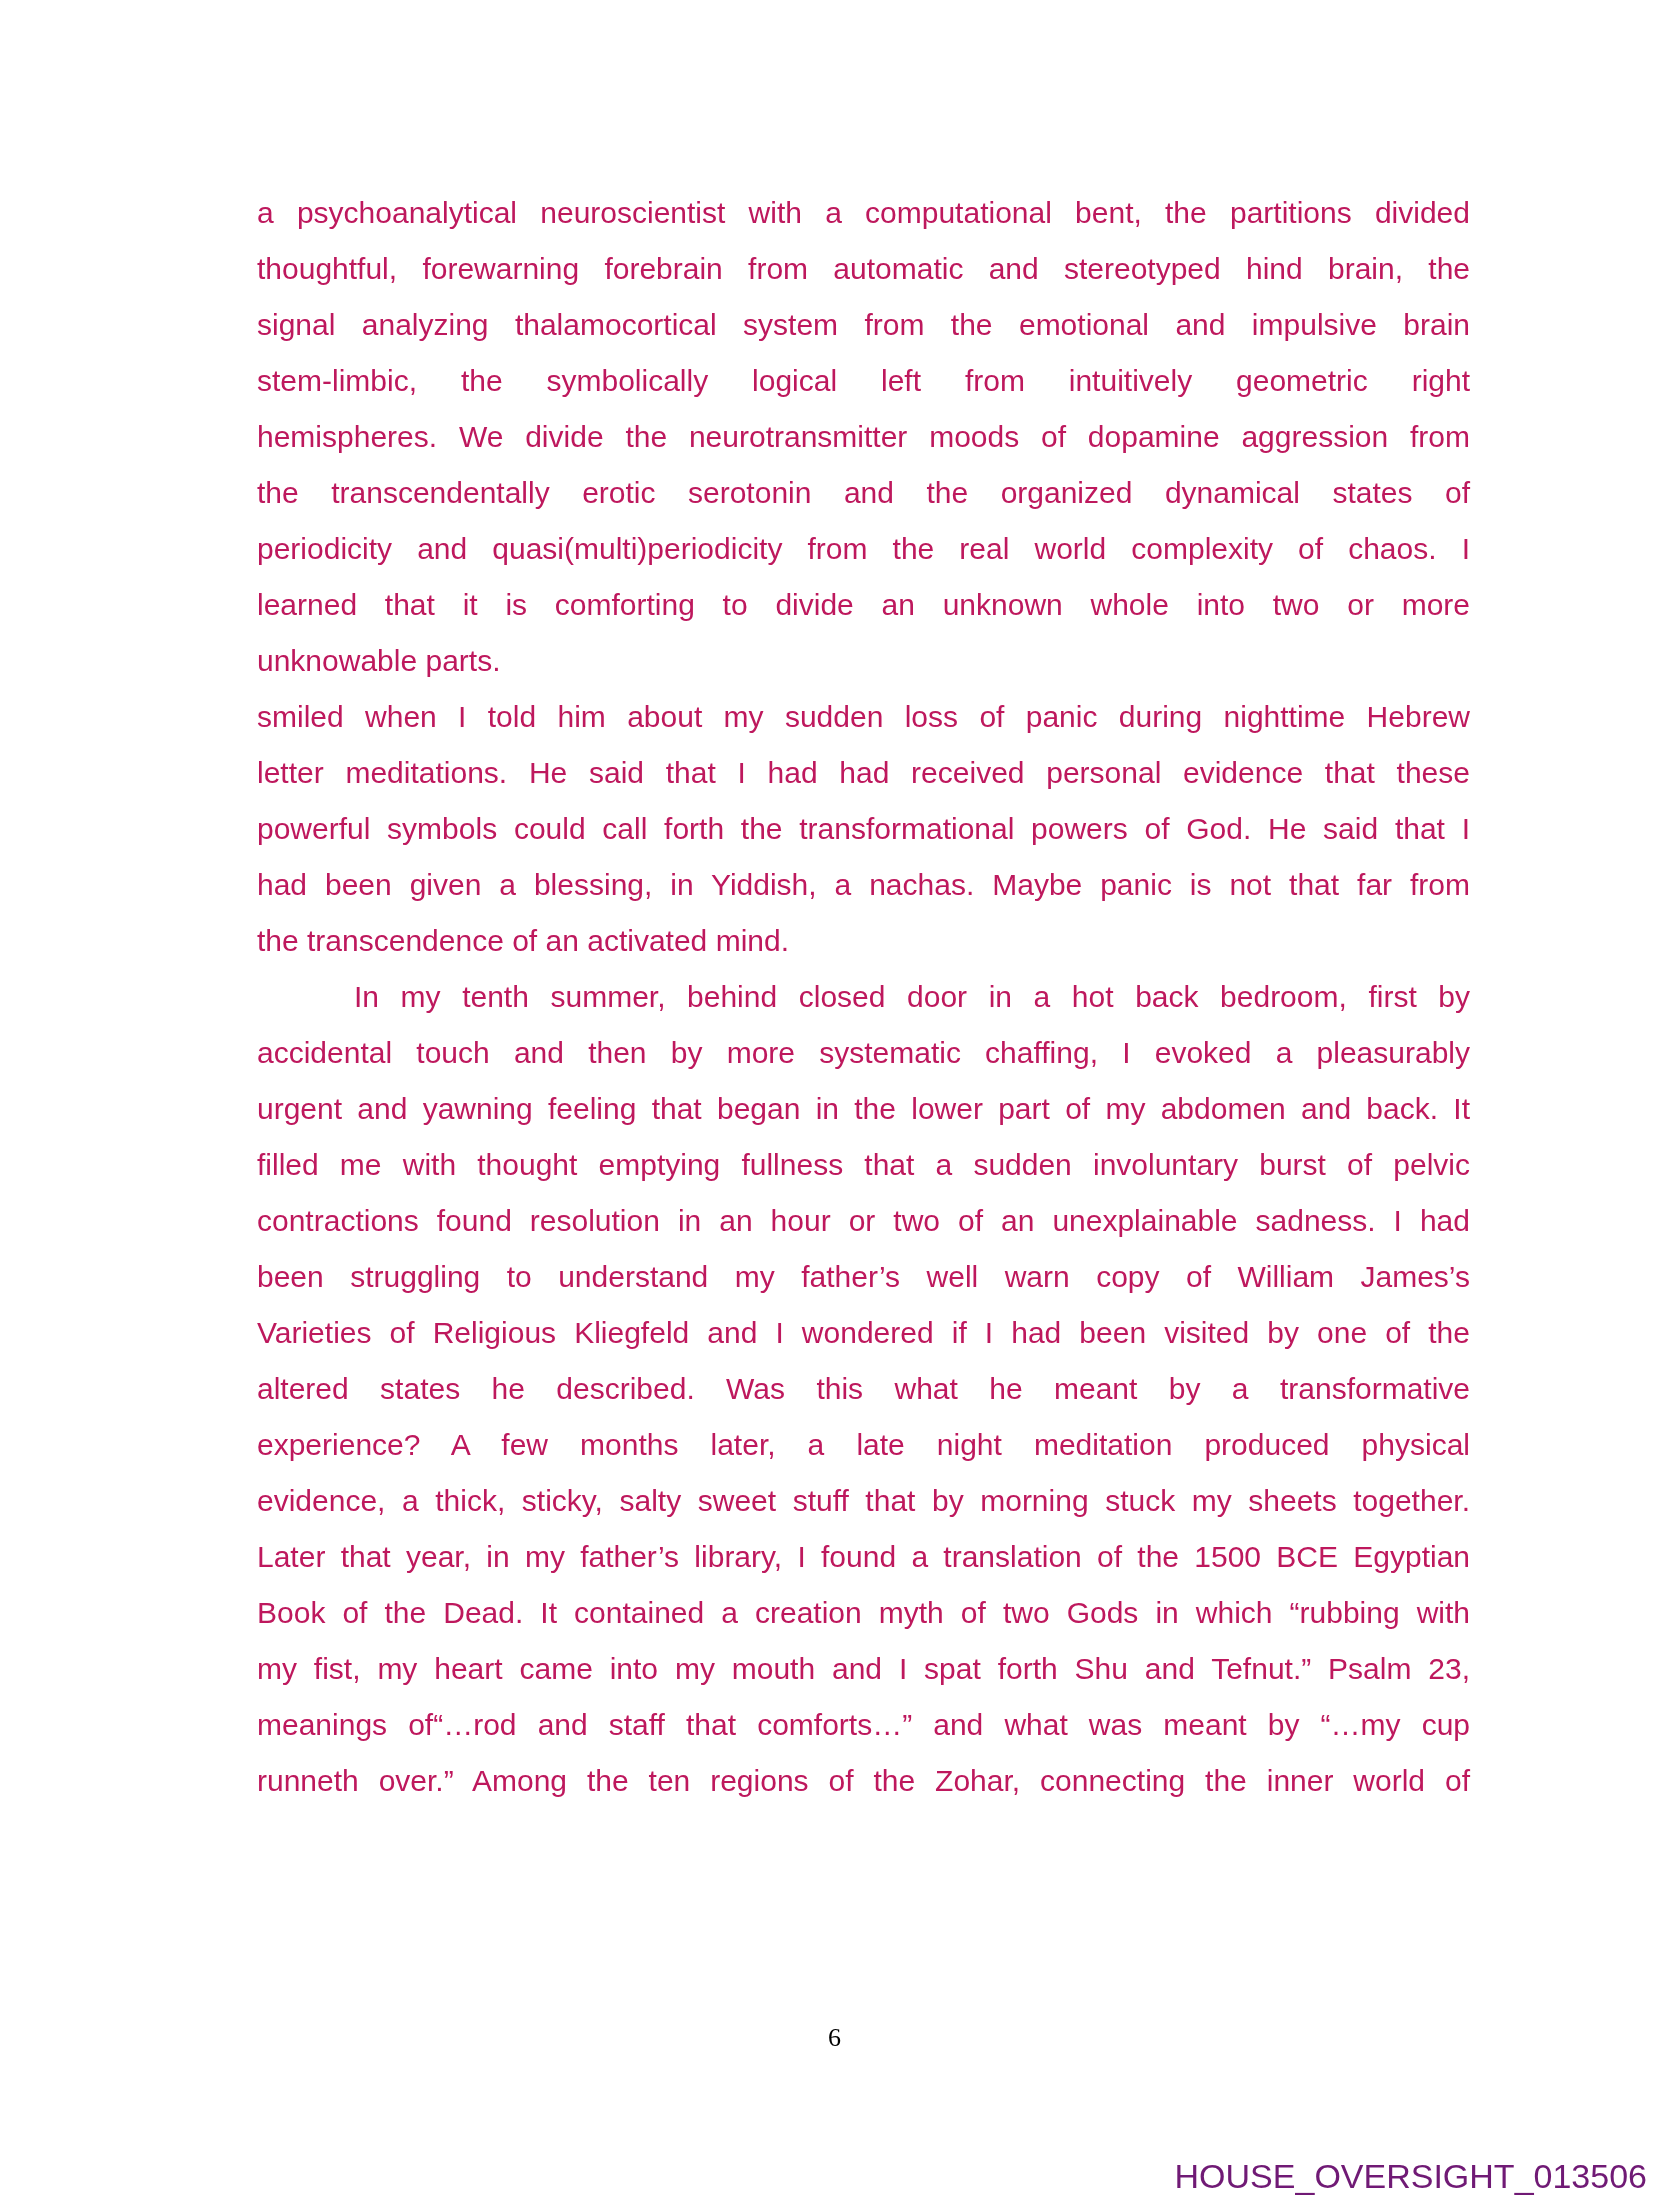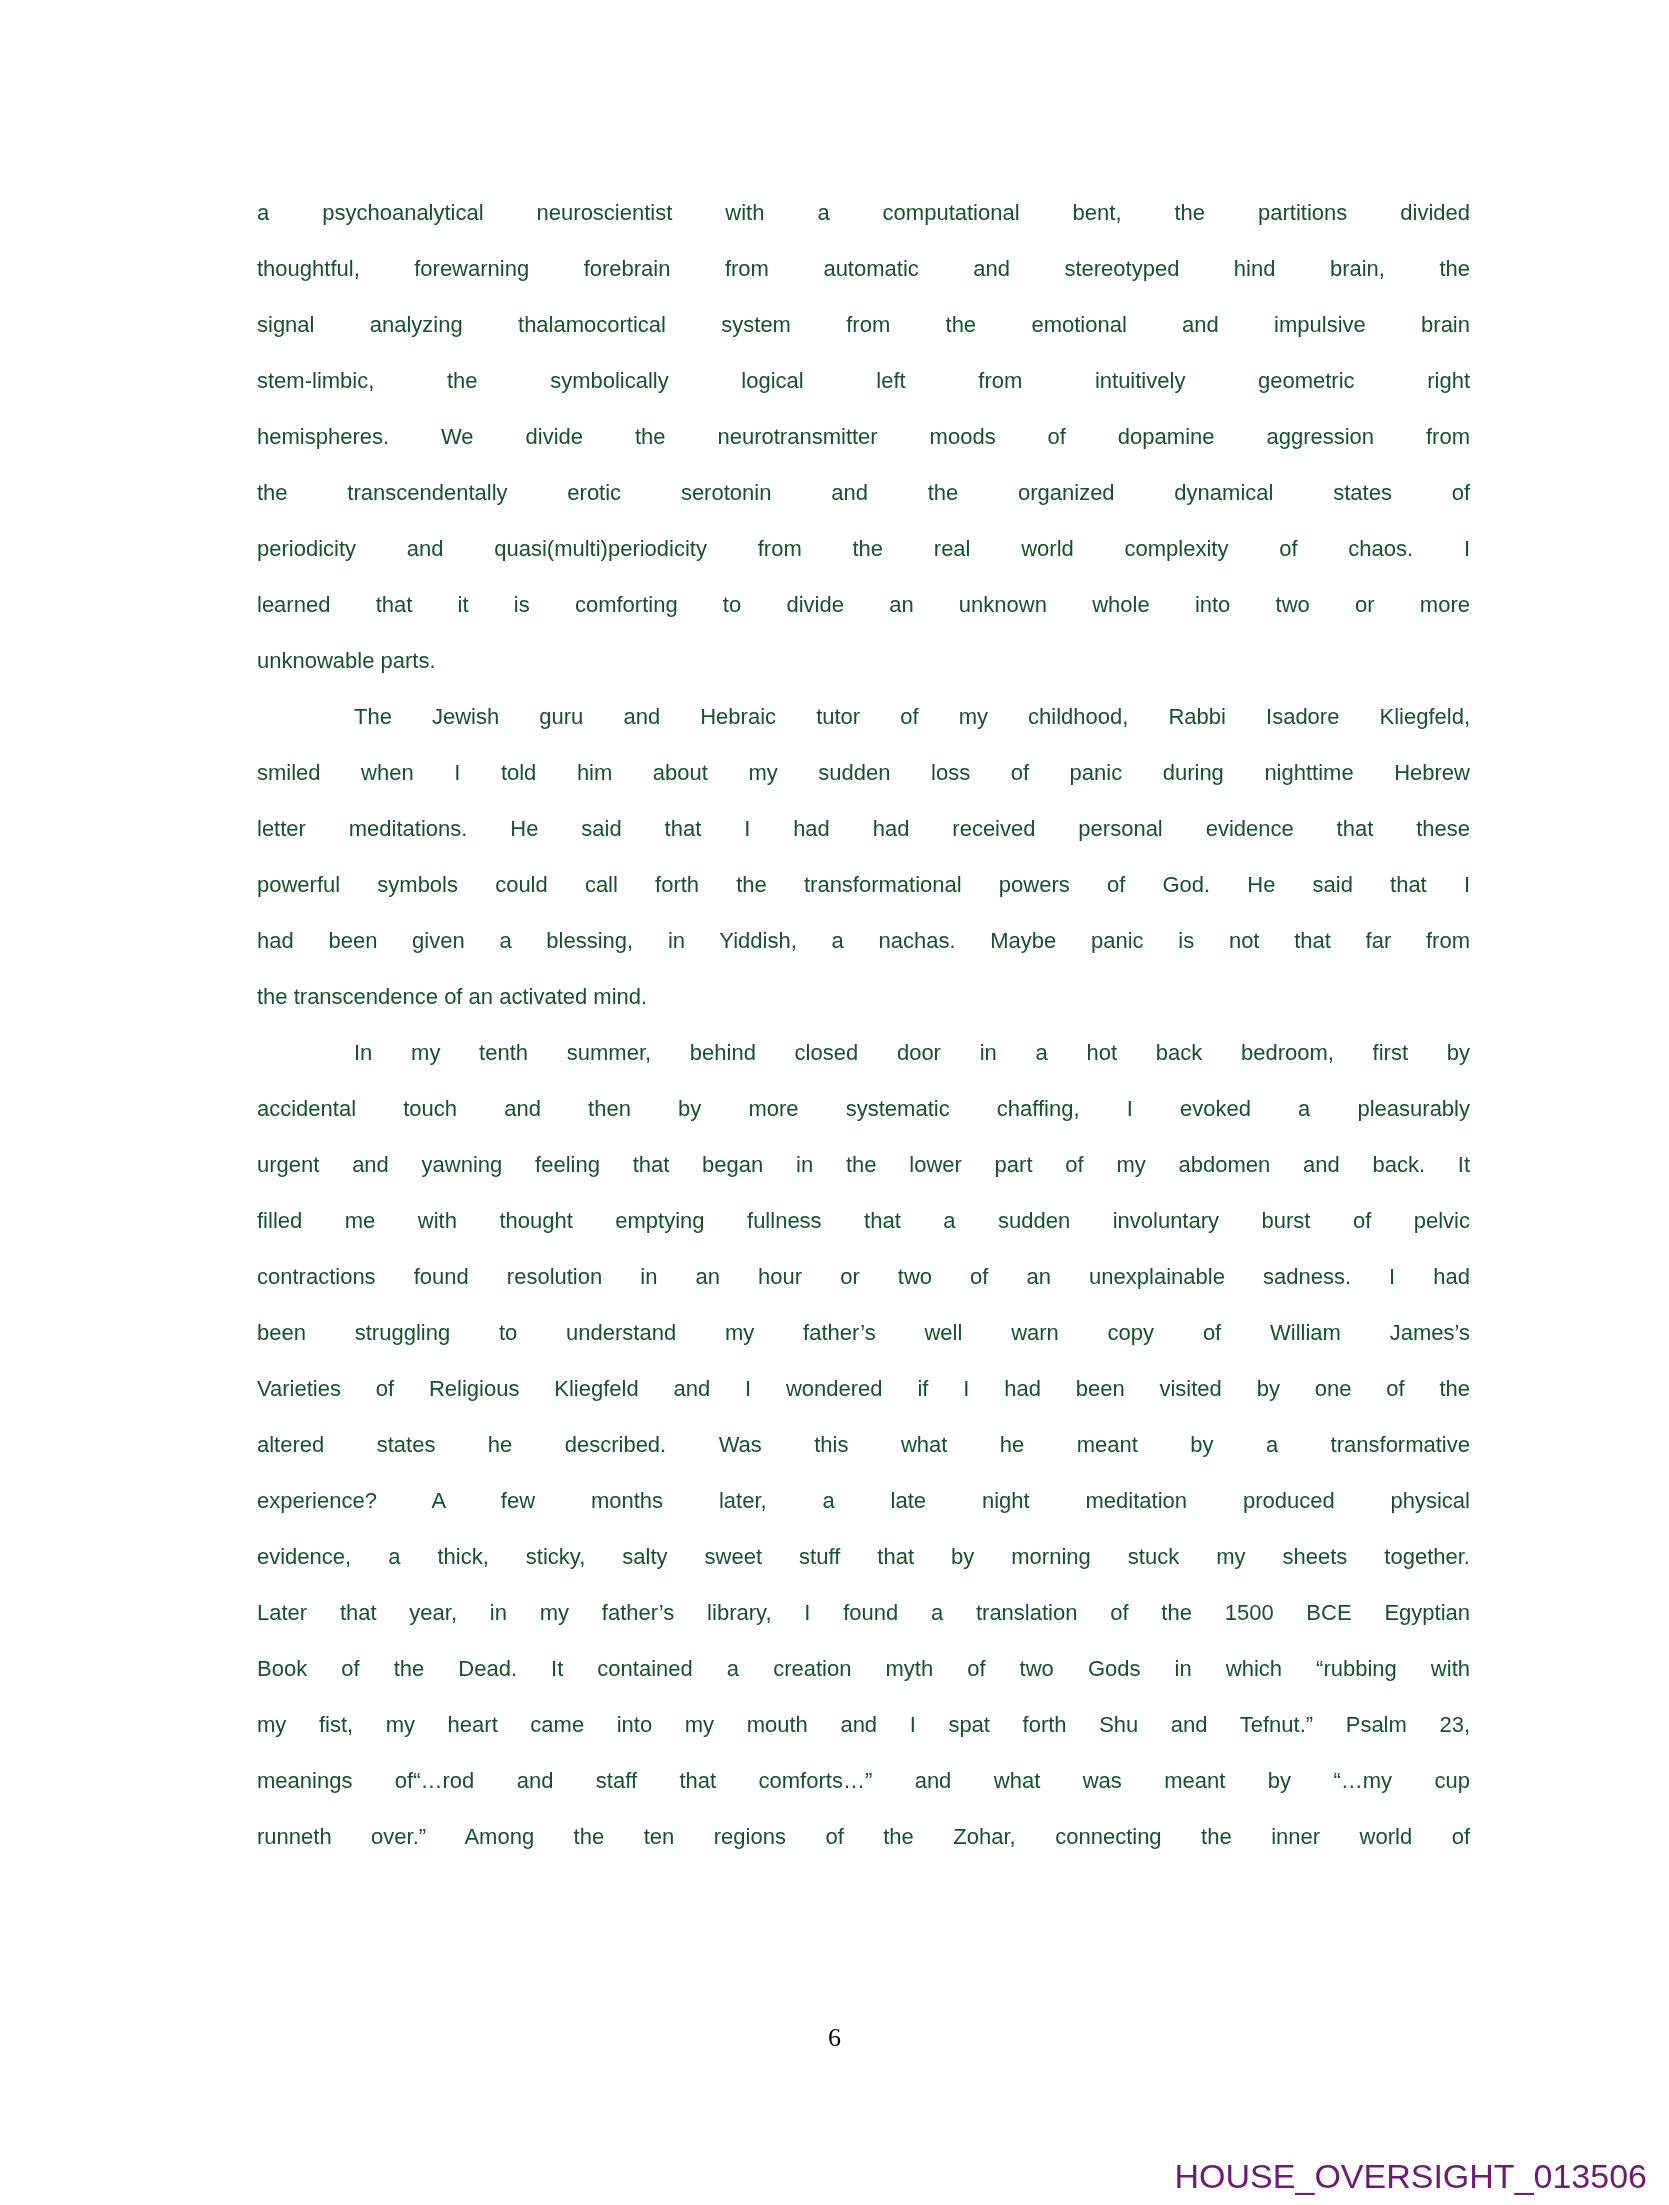--- a/index.html
+++ b/index.html
@@ -21,24 +21,24 @@
       width: 1669px;
       height: 2205px;
       background: #ffffff;
     }
     .body-text {
       position: absolute;
       left: 257px;
       top: 185px;
       width: 1213px;
       font-family: "Liberation Sans", sans-serif;
-      font-size: 22px;
+      font-size: 30px;
       line-height: 56px;
       text-align: justify;
-      color: #14532d;
+      color: #be185d;
     }
     .para {
       margin: 0;
       padding: 0;
       text-align: justify;
     }
     .para .line {
       display: block;
       text-align: justify;
       text-align-last: justify;
@@ -112,23 +112,20 @@
           <span class="line-inner"><span>periodicity and quasi(multi)periodicity from the real world complexity of chaos. I</span></span>
         </div>
         <div class="line">
           <span class="line-inner"><span>learned that it is comforting to divide an unknown whole into two or more</span></span>
         </div>
         <div class="line last">
           <span class="line-inner"><span>unknowable parts.</span></span>
         </div>
       </div>
       <div class="para">
-        <div class="line first-indent">
-          <span class="line-inner"><span>The Jewish guru and Hebraic tutor of my childhood, Rabbi Isadore Kliegfeld,</span></span>
-        </div>
         <div class="line">
           <span class="line-inner"><span>smiled when I told him about my sudden loss of panic during nighttime Hebrew</span></span>
         </div>
         <div class="line">
           <span class="line-inner"><span>letter meditations. He said that I had had received personal evidence that these</span></span>
         </div>
         <div class="line">
           <span class="line-inner"><span>powerful symbols could call forth the transformational powers of God. He said that I</span></span>
         </div>
         <div class="line">

